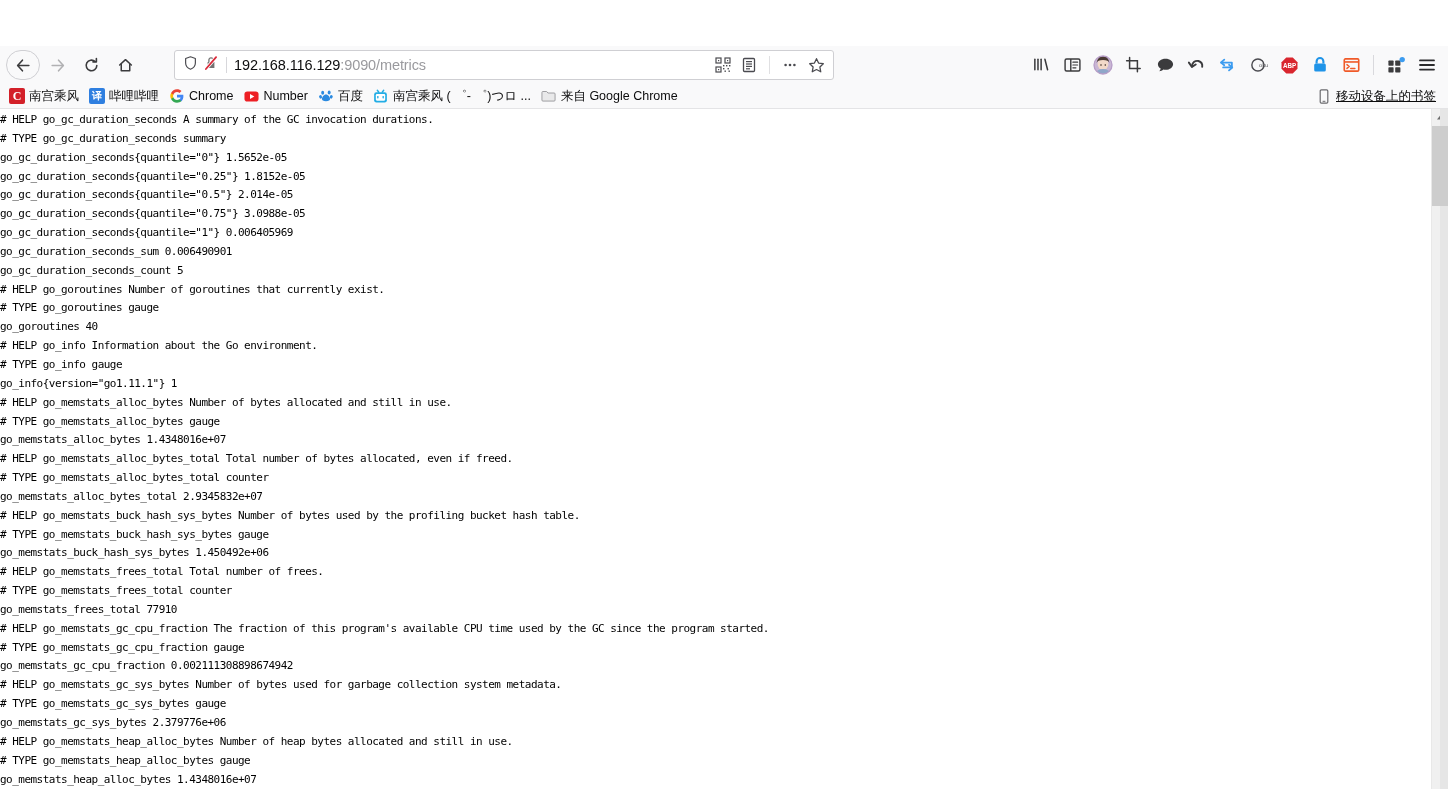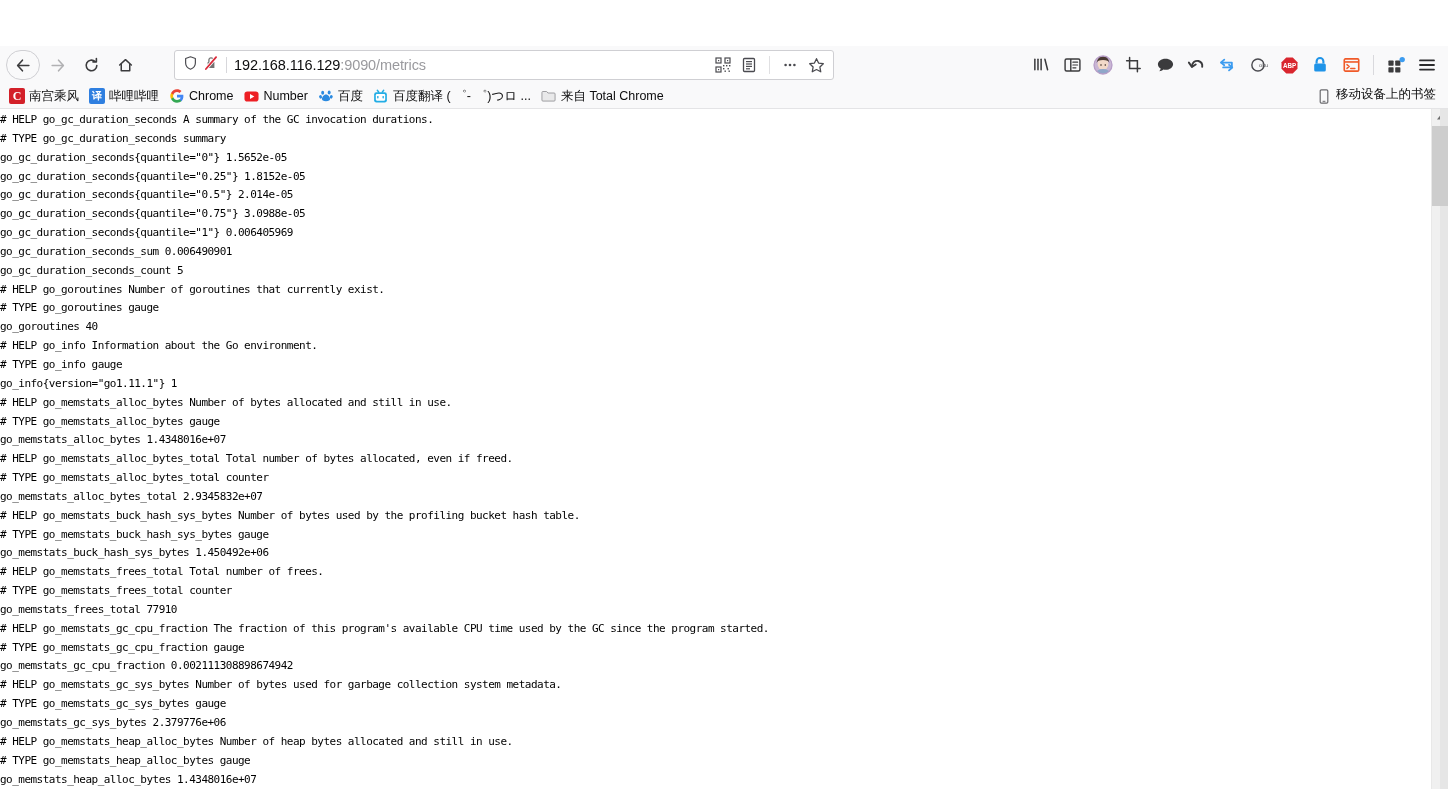--- a/index.html
+++ b/index.html
@@ -172,24 +172,25 @@
   .fav-c   { background: #d32029; font-size: 12px; font-family: "Liberation Serif", serif; }
   .fav-yi  { background: #2f7fe0; font-size: 10px; }
   .fav-g   { background: transparent; }
   .fav-yt  { background: transparent; }
   .fav-bd  { background: transparent; }
   .fav-bl  { background: transparent; }
   .fav-fold{ background: transparent; }
   .bm-right {
     margin-left: auto;
     display: flex;
-    align-items: flex-start;
+    align-items: center;
     gap: 4px;
     padding-right: 8px;
     white-space: nowrap;
+    text-decoration: underline;
   }
 
   
   .content-area {
     flex: 1 1 auto;
     position: relative;
     background: #ffffff;
     overflow: hidden;
   }
   .metrics {
@@ -540,30 +541,30 @@
       <span class="bm-fav fav-bl">
         <svg width="15" height="15" viewBox="0 0 16 16">
           <line x1="4.6" y1="1.4" x2="6.2" y2="3.4" stroke="#23ade5" stroke-width="1.5" stroke-linecap="round"></line>
           <line x1="11.4" y1="1.4" x2="9.8" y2="3.4" stroke="#23ade5" stroke-width="1.5" stroke-linecap="round"></line>
           <rect x="1.2" y="3.4" width="13.6" height="11" rx="2.4" fill="#23ade5"></rect>
           <rect x="3.0" y="5.4" width="10" height="7" rx="1.2" fill="#ffffff"></rect>
           <rect x="4.4" y="7.4" width="1.5" height="2.6" rx="0.6" fill="#23ade5"></rect>
           <rect x="10.1" y="7.4" width="1.5" height="2.6" rx="0.6" fill="#23ade5"></rect>
         </svg>
       </span>
-      <span class="bm-label">百度翻译 ( ゜- ゜)つロ ...</span>
+      <span class="bm-label">南宫乘风 ( ゜- ゜)つロ ...</span>
     </div>
 
     <div class="bm">
       <span class="bm-fav fav-fold">
         <svg width="15" height="14" viewBox="0 0 16 14">
             <path d="M1 3.2 a1 1 0 0 1 1 -1 h4 l1.4 1.6 h6.6 a1 1 0 0 1 1 1 v6.6 a1 1 0 0 1 -1 1 H2 a1 1 0 0 1 -1 -1 Z" fill="#e9e9ea" stroke="#9a9a9e" stroke-width="1"></path>
           </svg>
       </span>
-      <span class="bm-label">来自 Total Chrome</span>
+      <span class="bm-label">来自 Google Chrome</span>
     </div>
 
     <div class="bm bm-right">
       <span class="bm-fav">
         <svg width="12" height="15" viewBox="0 0 12 15">
             <rect x="2.2" y="0.8" width="7.6" height="13.4" rx="1.2" fill="none" stroke="#6a6a6e" stroke-width="1.2"></rect>
             <line x1="4.6" y1="12.3" x2="7.4" y2="12.3" stroke="#6a6a6e" stroke-width="1"></line>
           </svg>
       </span>
       <span class="bm-label">移动设备上的书签</span>

